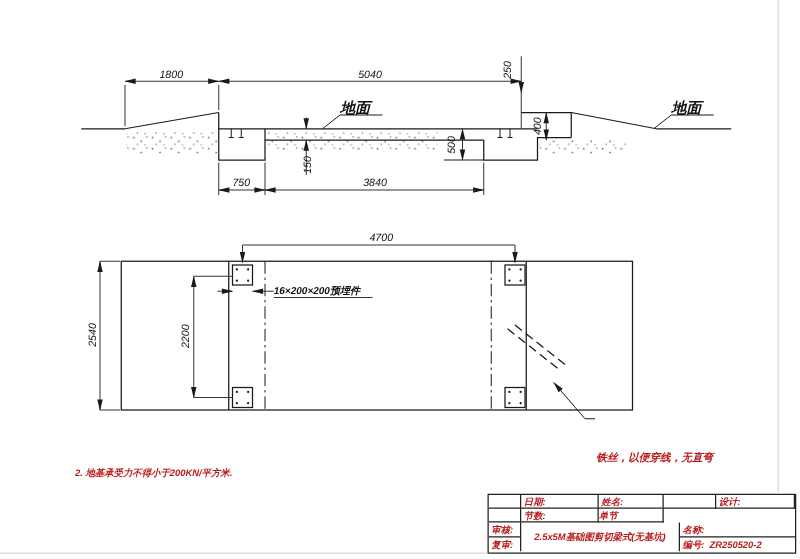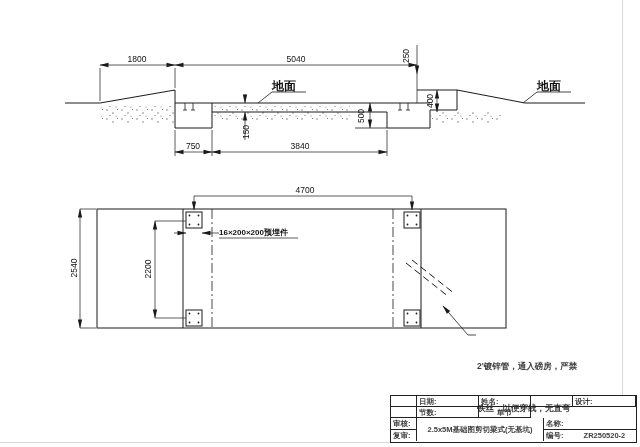--- a/index.html
+++ b/index.html
@@ -1,17 +1,17 @@
 <!DOCTYPE html>
 <html><head>
 <meta charset="utf-8">
 <style>
   html,body{margin:0;padding:0;background:#ffffff;}
   .page{position:relative;width:640px;height:447px;background:#ffffff;overflow:hidden;
-        font-family:"Liberation Sans",sans-serif;color:#404040;}
+        font-family:"Liberation Sans",sans-serif;color:#b91c1c;font-style:italic;}
   svg text{font-family:"Liberation Sans",sans-serif;fill:#111;}
   .dimtxt{font-size:8.5px;}
   .ground{font-size:12px;font-weight:bold;}
   .faint-v{position:absolute;left:622px;top:0;width:1px;height:395px;background:#d9d9d9;}
   .faint-h{position:absolute;left:0;top:442px;width:390px;height:1px;background:#d9d9d9;}
 
   
   .pipe-note{position:absolute;left:477px;top:331px;font-size:8.5px;font-weight:bold;
              line-height:14px;white-space:pre;}
 
@@ -26,21 +26,21 @@
   .tb .grid-top{display:grid;grid-template-columns:26px 62px 52px 42px 1fr;grid-template-rows:11px 11px;}
   .tb .grid-bot{display:grid;grid-template-columns:26px 127px 1fr;grid-template-rows:11.5px 11.5px;}
   .tb .cell{border-right:1px solid #222;border-bottom:1px solid #222;padding:0 0 0 2px;
             line-height:11px;overflow:hidden;white-space:nowrap;}
   .tb .nr{border-right:none;}
   .tb .nb{border-bottom:none;}
   .tb .company{grid-column:5;grid-row:1/3;display:flex;align-items:center;justify-content:center;
                font-size:11px;line-height:22px;padding:0;}
   .tb .mtitle{grid-column:2;grid-row:1/3;display:flex;align-items:center;justify-content:center;
               text-align:center;padding:0;line-height:10px;}
-  .tb .ctr{text-align:center;padding:0;}
+  .tb .ctr{text-align:left;padding:0;}
   .tb .kv span{display:inline-block;}
 </style>
 </head>
 <body>
 
 <div class="page">
 
   <svg width="640" height="447" viewBox="0 0 640 447">
     <defs>
       <marker id="arr" markerWidth="10" markerHeight="7" refX="9" refY="3" orient="auto-start-reverse" markerUnits="userSpaceOnUse">
@@ -170,26 +170,26 @@
     </g>
 
     <text class="dimtxt" x="305" y="193" text-anchor="middle">4700</text>
     <text class="dimtxt" x="77" y="268" text-anchor="middle" transform="rotate(-90 77 268)">2540</text>
     <text class="dimtxt" x="151" y="269" text-anchor="middle" transform="rotate(-90 151 269)">2200</text>
     <text x="219" y="235" style="font-size:8px;font-weight:bold;">16×200×200预埋件</text>
   </svg>
 
   
   <div class="pipe-note">
-    <div>2'镀锌管，通入磅房，严禁</div>
     <div>铁丝，以便穿线，无直弯</div>
   </div>
 
   
   <div class="tech">
+    <div>2. 地基承受力不得小于200KN/平方米.</div>
     
     
     
     
   </div>
 
   
   <div class="tb">
     <div class="grid-top">
       <div class="cell"></div>
@@ -201,21 +201,21 @@
       <div class="cell">节数:</div>
       <div class="cell ctr">单节</div>
     </div>
     <div class="grid-bot">
       <div class="cell">审核:</div>
       <div class="cell mtitle nb">2.5x5M基础图剪切梁式(无基坑)</div>
       <div class="cell nr">名称:</div>
       <div class="cell nb">复审:</div>
       <div class="cell nr nb kv">
         <span>编号:</span>
-        <span style="margin-left:18px;">ZR250520-2</span>
+        <span style="margin-left:2px;">ZR250520-2</span>
       </div>
     </div>
   </div>
 
   
   <div class="faint-v"></div>
   <div class="faint-h"></div>
 
 </div>
 

